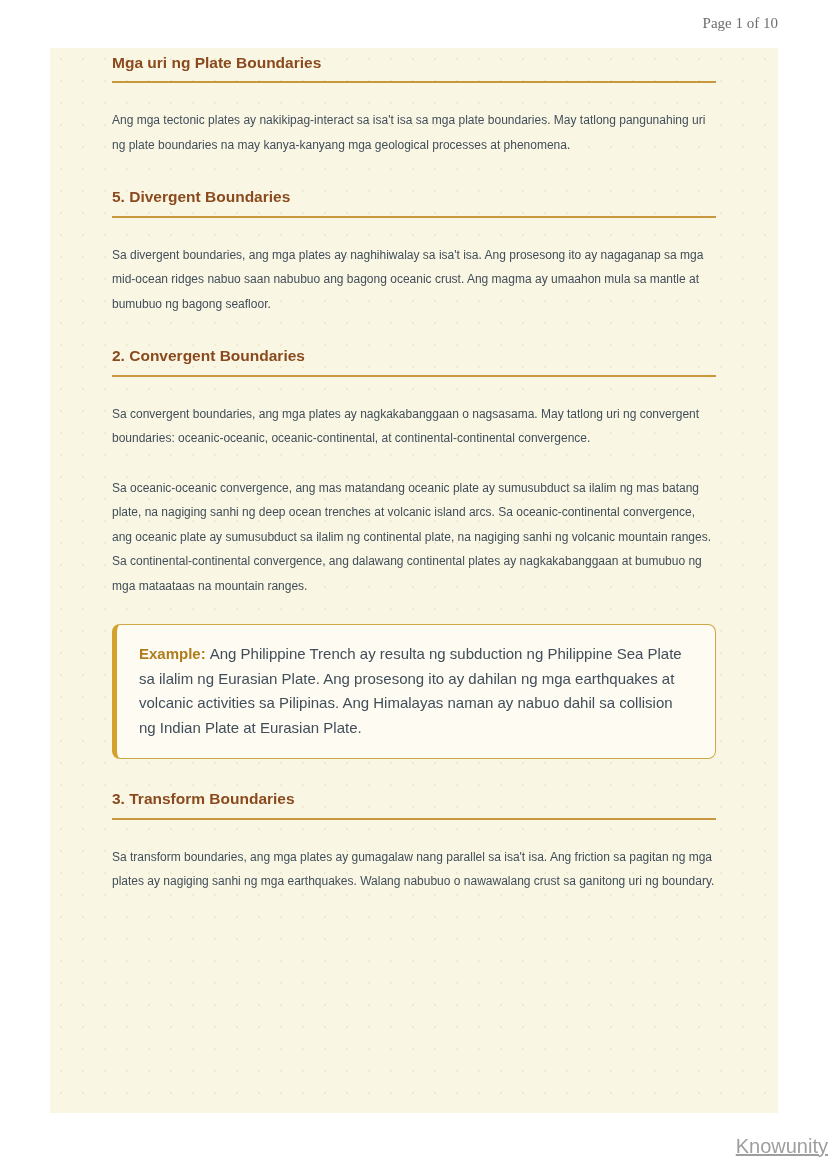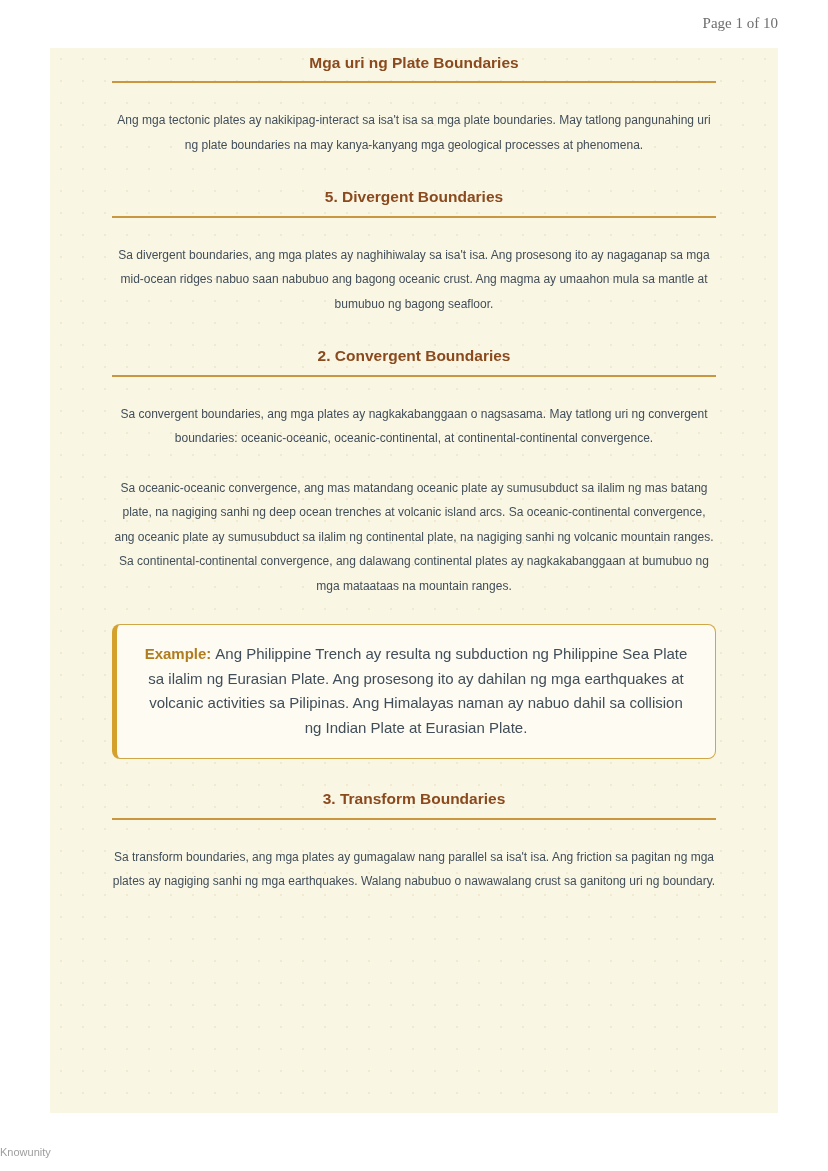--- a/index.html
+++ b/index.html
@@ -23,21 +23,20 @@
     position: absolute;
     left: 50px;
     top: 48px;
     width: 728px;
     height: 1065px;
     box-sizing: border-box;
     background-color: #faf6e4;
     background-image: radial-gradient(rgba(190, 168, 110, 0.16) 1.2px, transparent 1.4px);
     background-size: 22px 22px;
     padding: 5px 62px 30px;
-    text-align: center;
   }
   h1.doc-title, h2.section-heading {
     font-size: 15.5px;
     font-weight: bold;
     color: #8a4a1e;
     margin: 0;
     line-height: 1.25;
   }
   h2.section-heading { margin-top: 30px; }
   .rule {
@@ -68,23 +67,24 @@
   .example-label {
     font-weight: bold;
     color: #b07d1e;
     margin-right: 4px;
   }
   .footer-brand {
     position: absolute;
     bottom: 13px;
     left: 0;
     width: 100%;
-    text-align: left;
-    font-size: 11px;
+    text-align: right;
+    font-size: 20px;
     color: #9e9e9e;
+    text-decoration: underline;
   }
 </style>
 </head>
 <body>
 
 <div class="page-indicator">Page 1 of 10</div>
 
 <div class="doc-panel">
 
   <h1 class="doc-title">Mga uri ng Plate Boundaries</h1>

